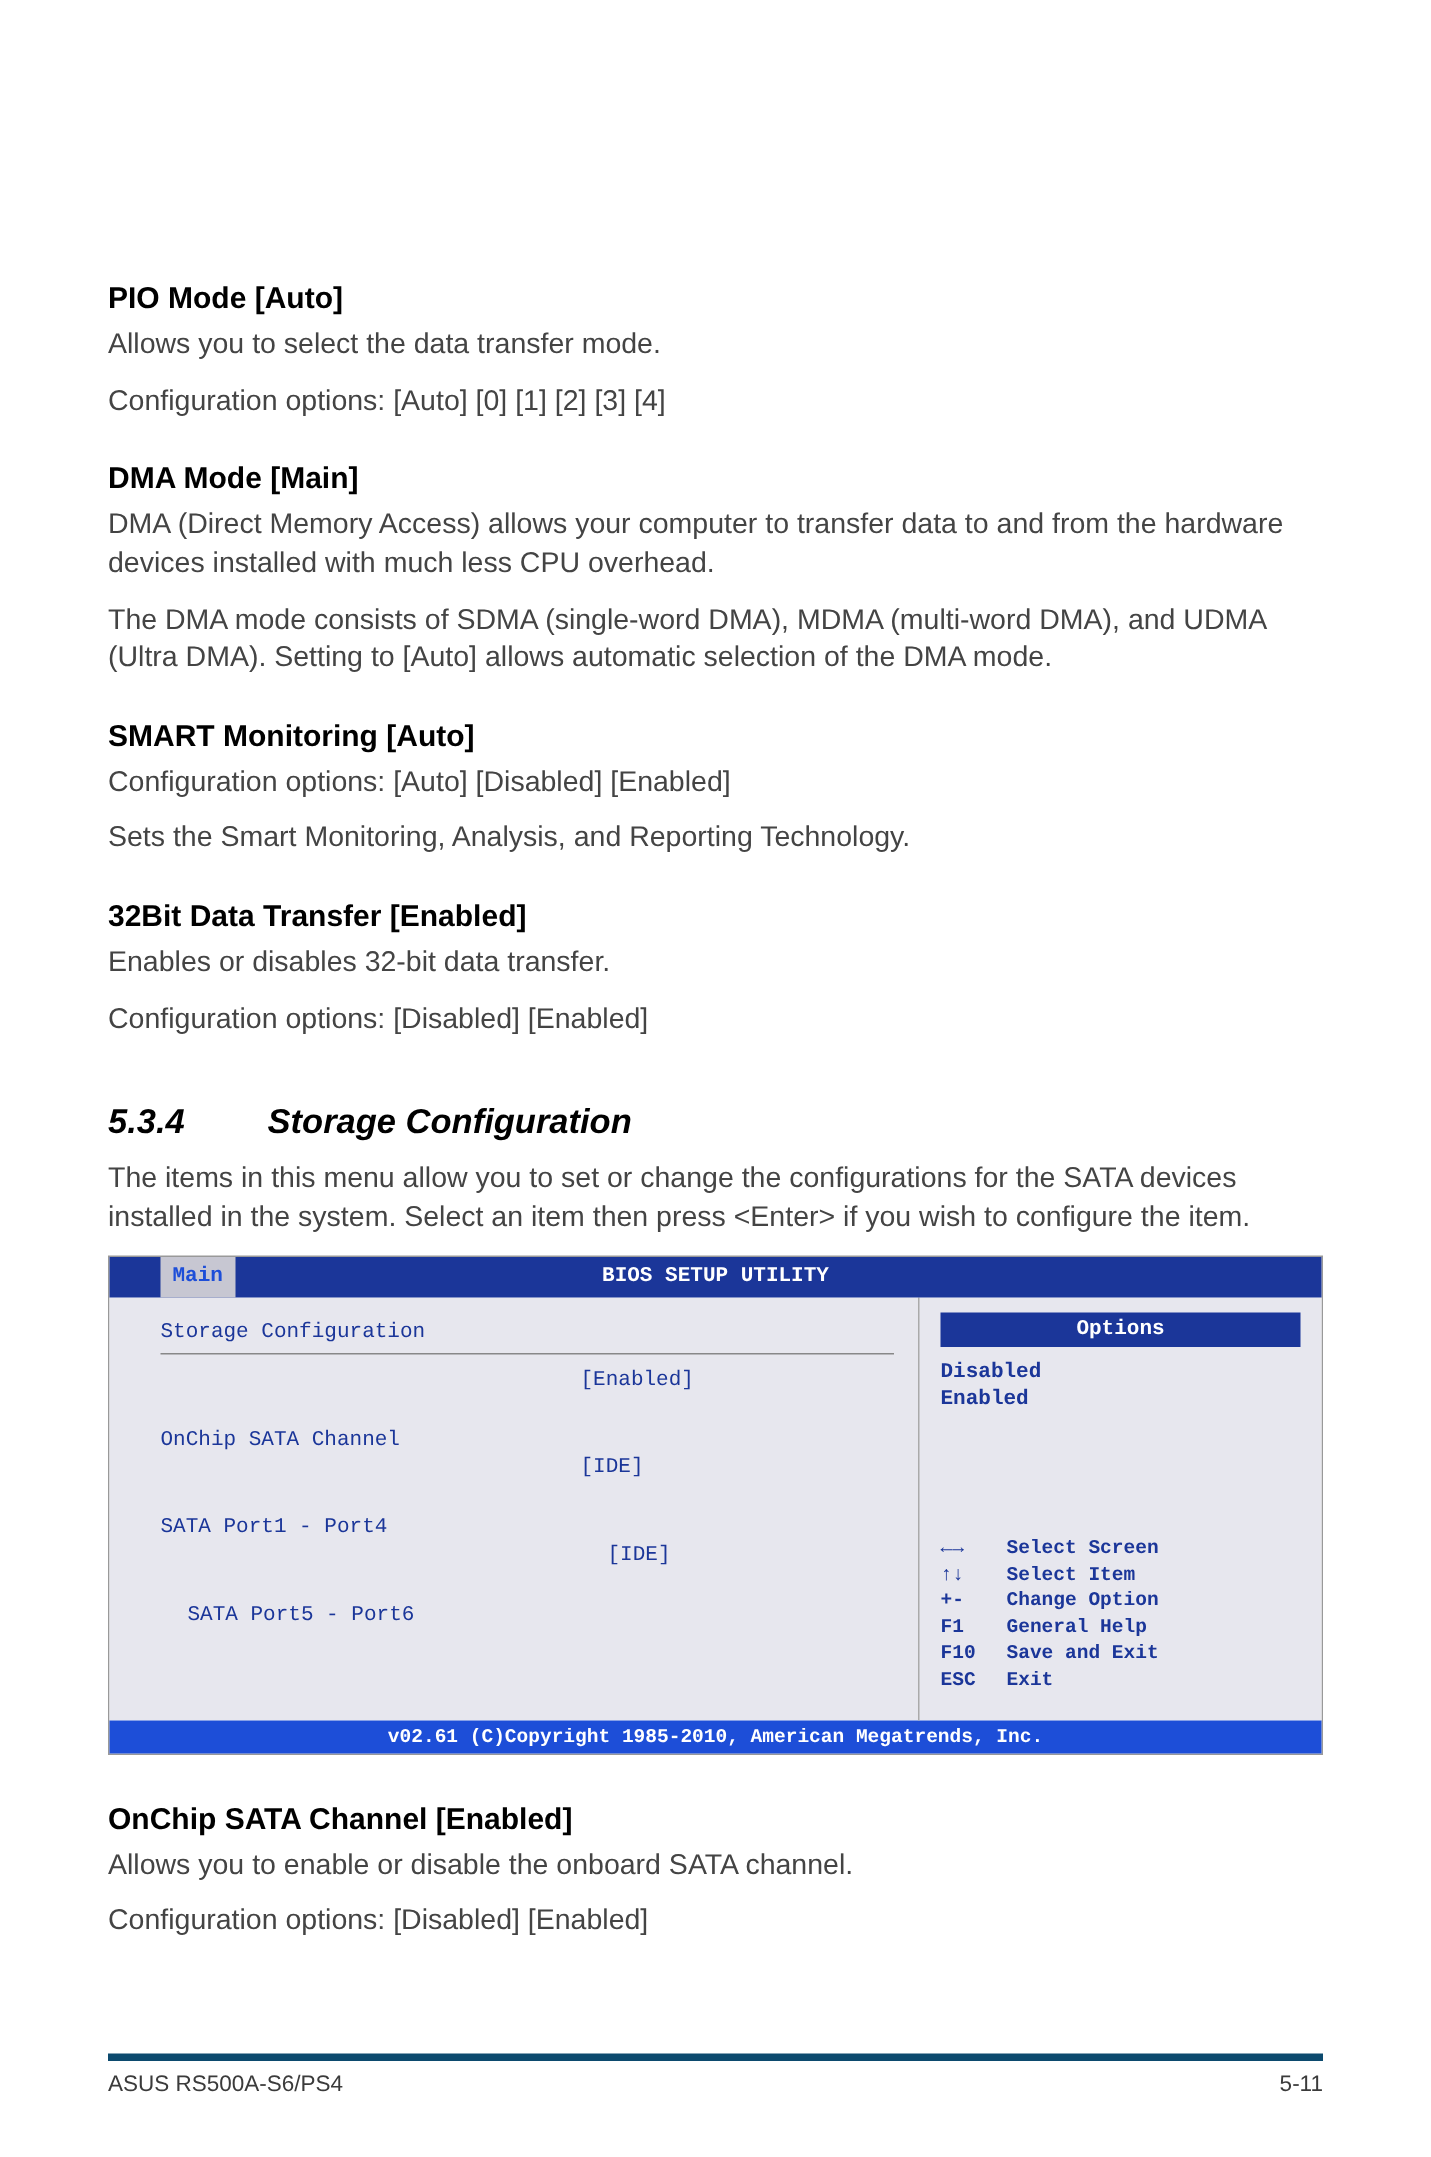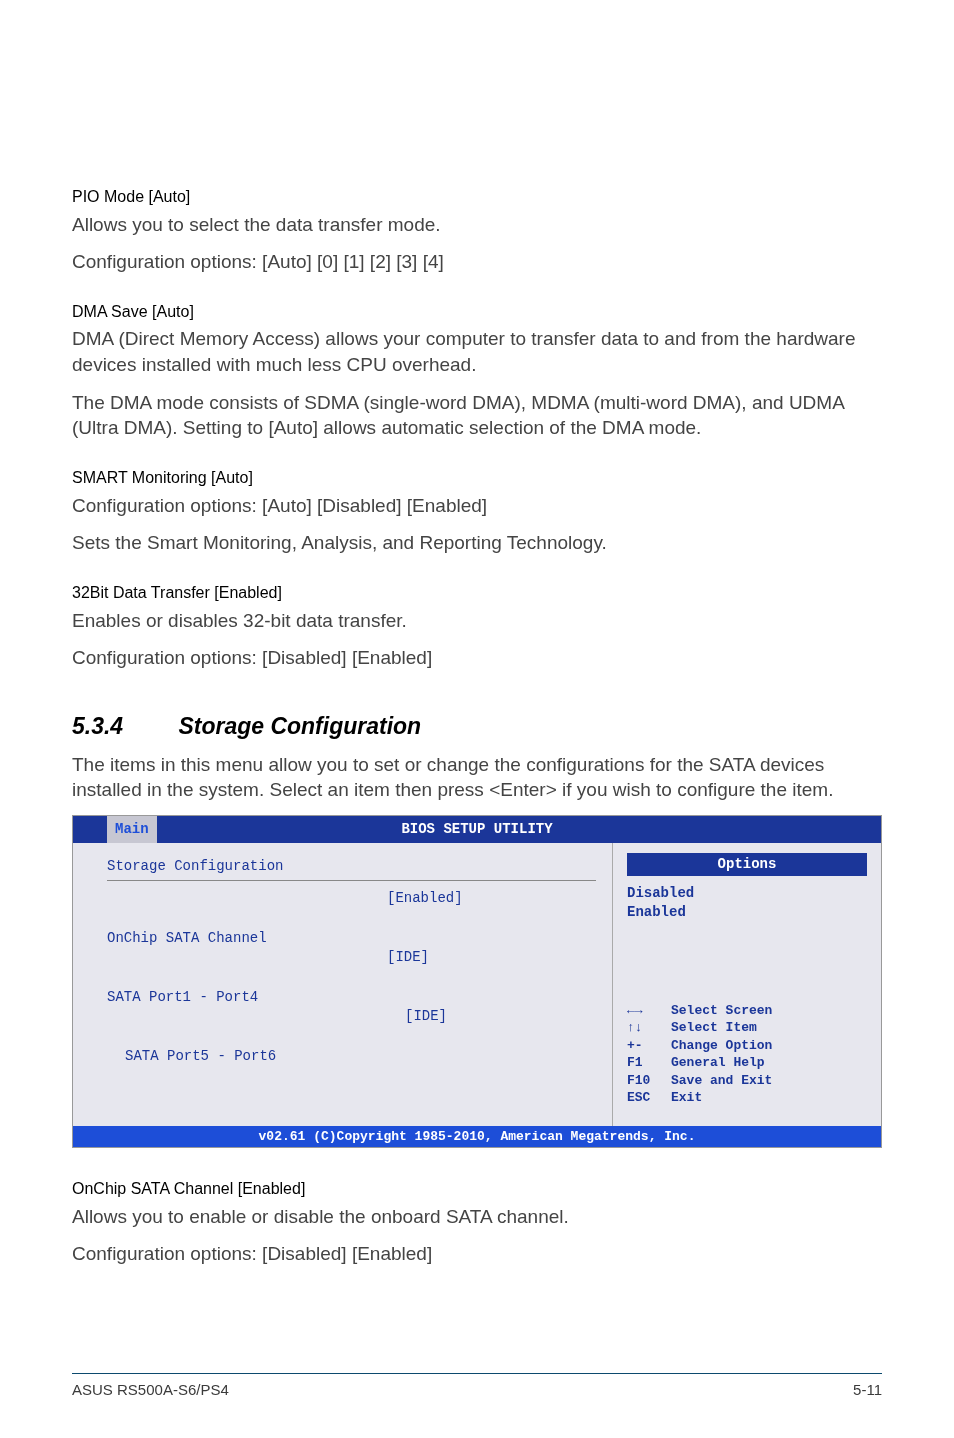--- a/index.html
+++ b/index.html
@@ -11,23 +11,23 @@
     line-height: 1.35;
   }
   .page {
     width: 954px;
     min-height: 1438px;
     box-sizing: border-box;
     padding: 160px 72px 40px 72px;
     position: relative;
   }
   h3 {
-    font-size: 16px;
+    font-size: 20px;
     margin: 26px 0 4px 0;
-    font-weight: normal;
+    font-weight: bold;
   }
   .body-text {
     margin: 0 0 12px 0;
     color: #444;
   }
   .block {
     margin-bottom: 12px;
   }
   h2 {
     font-size: 23px;
@@ -112,35 +112,35 @@
     font-size: 13px;
   }
   
   .page-footer {
     position: absolute;
     bottom: 38px;
     left: 72px;
     right: 72px;
     font-size: 15px;
     color: #3b3b3b;
-    border-top: 1px solid #0c4a6e;
+    border-top: 5px solid #0c4a6e;
     padding-top: 6px;
   }
   .page-footer .right { float: right; }
 </style>
 </head>
 <body>
 
 <div class="page">
 
   <h3>PIO Mode [Auto]</h3>
   <p class="body-text">Allows you to select the data transfer mode.</p>
   <p class="body-text">Configuration options: [Auto] [0] [1] [2] [3] [4]</p>
 
-  <h3>DMA Save [Auto]</h3>
+  <h3>DMA Mode [Main]</h3>
   <p class="body-text">DMA (Direct Memory Access) allows your computer to transfer data to and from the hardware devices installed with much less CPU overhead.</p>
   <p class="body-text block">The DMA mode consists of SDMA (single-word DMA), MDMA (multi-word DMA), and UDMA (Ultra DMA). Setting to [Auto] allows automatic selection of the DMA mode.</p>
 
   <h3>SMART Monitoring [Auto]</h3>
   <p class="body-text">Configuration options: [Auto] [Disabled] [Enabled]</p>
   <p class="body-text">Sets the Smart Monitoring, Analysis, and Reporting Technology.</p>
 
   <h3>32Bit Data Transfer [Enabled]</h3>
   <p class="body-text">Enables or disables 32-bit data transfer.</p>
   <p class="body-text">Configuration options: [Disabled] [Enabled]</p>

